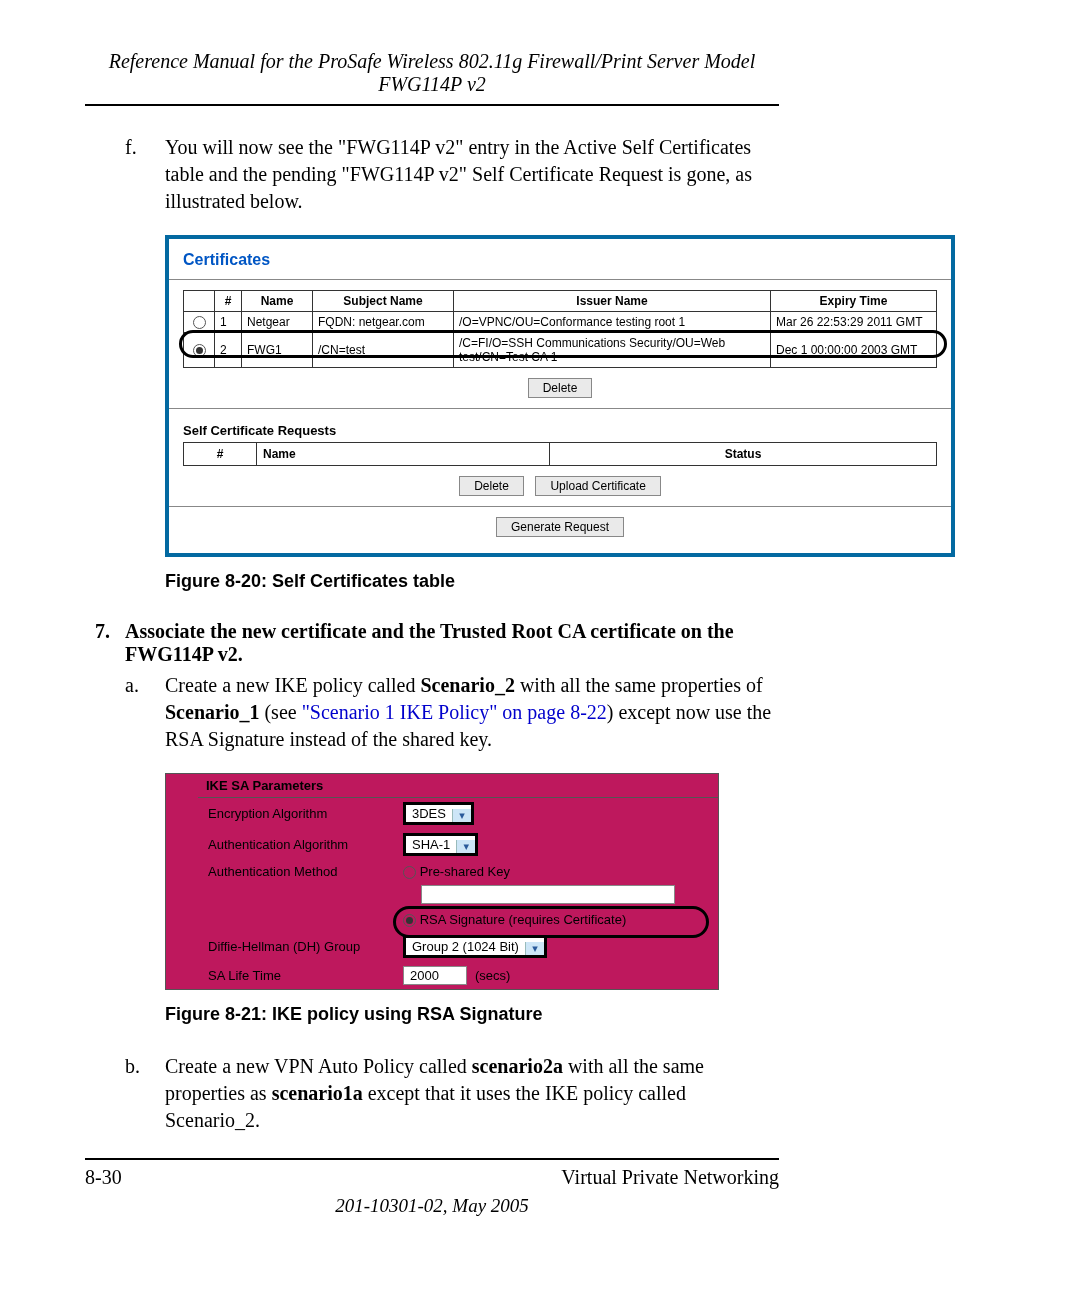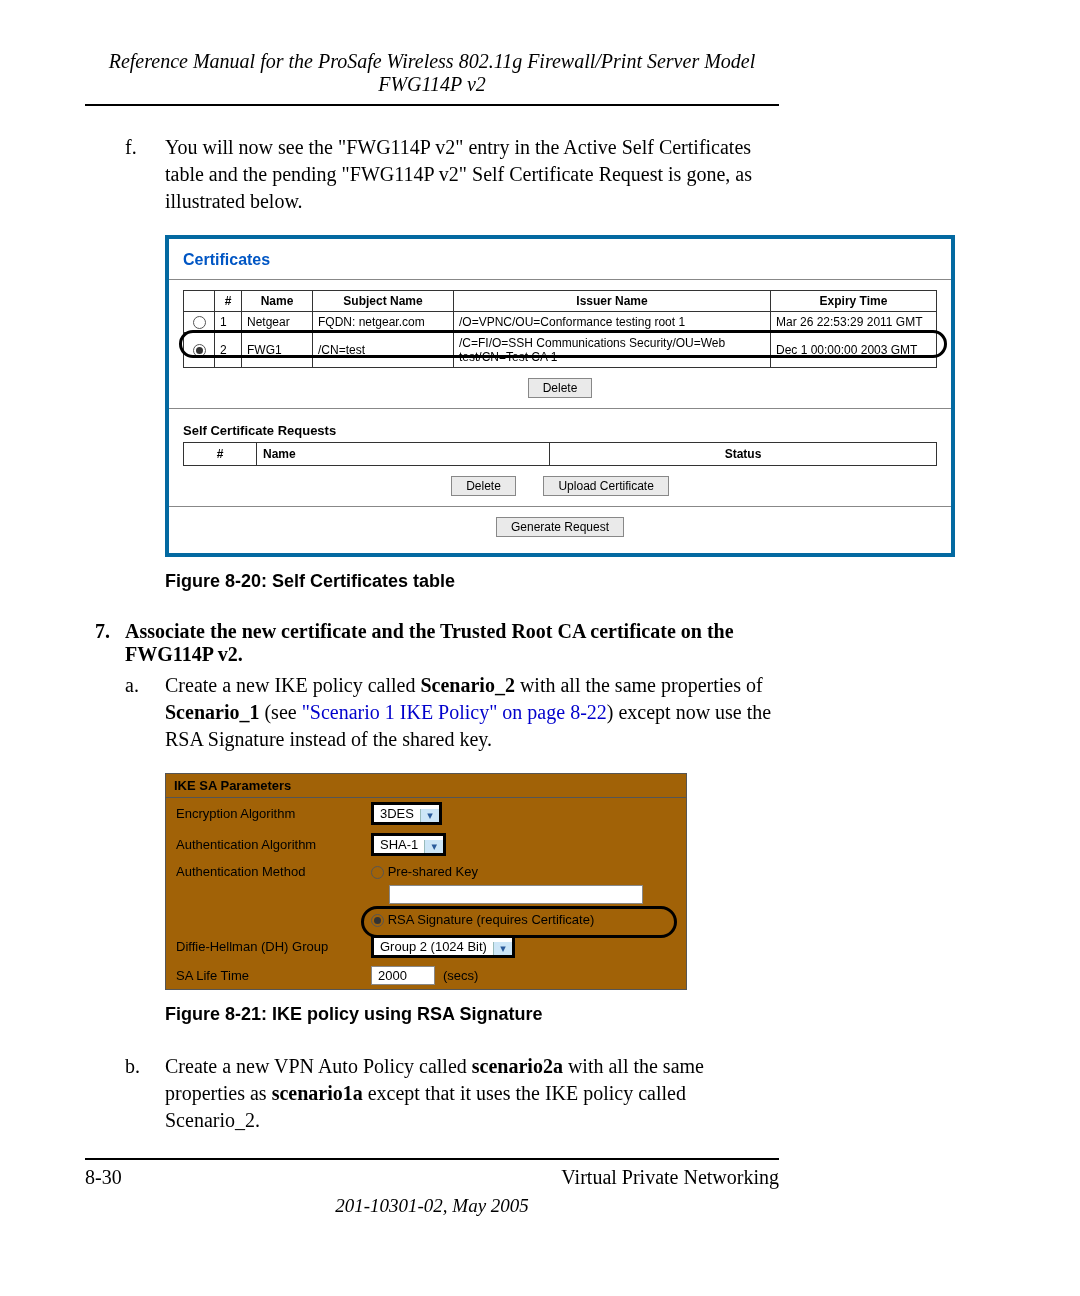--- a/index.html
+++ b/index.html
@@ -118,21 +118,21 @@
     border: 3px solid #000;
     border-radius: 20px;
     pointer-events: none;
   }
   .button-like {
     display: inline-block;
     border: 1px solid #888;
     background: #eaeaea;
     padding: 2px 14px;
     font-size: 12px;
-    margin: 0 12px;
+    margin: 0 4px;
   }
   table.req {
     border-collapse: collapse;
     width: 100%;
     font-size: 12px;
   }
   table.req th, table.req td {
     border: 1px solid #333;
     padding: 4px 6px;
     text-align: center;
@@ -146,24 +146,25 @@
   .figure-caption {
     font-family: Arial, Helvetica, sans-serif;
     font-weight: bold;
     font-size: 18px;
     margin: 14px 0 28px 80px;
   }
 
   .fig8-21 {
     border: 1px solid #555;
     width: 520px;
-    background: #a16207;
+    background: #be185d;
     font-family: Arial, Helvetica, sans-serif;
     font-size: 13px;
     position: relative;
+    padding-left: 32px;
   }
   .fig8-21 .row {
     display: flex;
     align-items: center;
     padding: 4px 10px;
   }
   .fig8-21 .lbl {
     width: 195px;
   }
   .fig8-21 .head {

